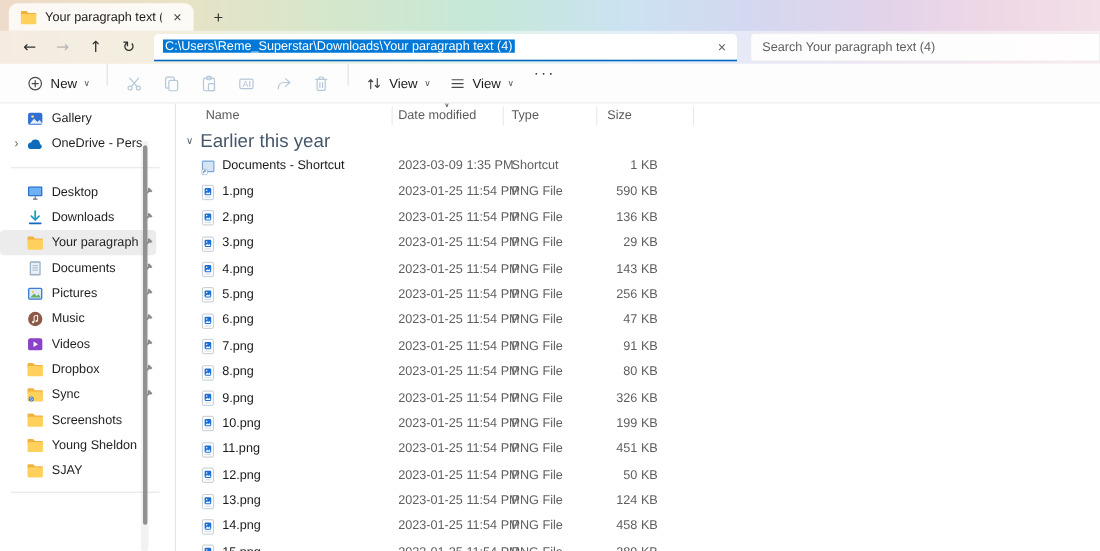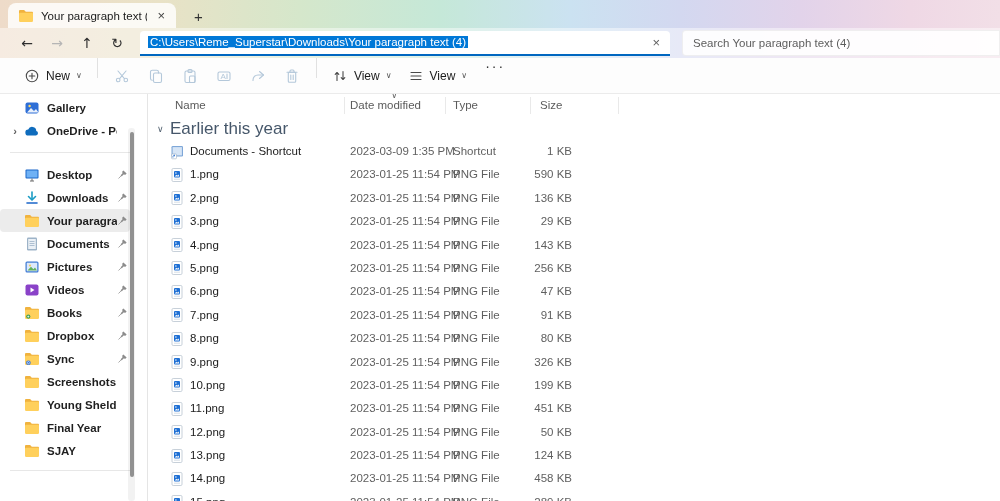--- a/index.html
+++ b/index.html
@@ -45,22 +45,22 @@
   .tb-btn.disabled .tb-ico line { stroke:#b4c8da; }
   .tb-btn.disabled .tb-ico text { fill:#b4c8da; }
   .tb-ico text { fill:#494949; font-size:8px; font-family:"Liberation Sans",sans-serif; stroke:none; }
   .tb-chev { font-size:8px; color:#555; font-family:"DejaVu Sans",sans-serif; }
   .tb-div { width:1px; height:20px; background:#e1e1e1; margin:0 7px; }
   .tb-icon-btn { padding:5px 9px; }
   .tb-more { font-size:14px; letter-spacing:2px; color:#333; padding:0 10px 6px; }
 
   
   .main { display:flex; height:407px; }
-  .sidebar { position:relative; width:148px; border-right:1px solid #e5e5e5;
-    padding-top:2px; overflow:hidden; flex:none;font-weight:bold; }
+  .sidebar { position:relative; width:160px; border-right:1px solid #e5e5e5;
+    padding-top:2px; overflow:hidden; flex:none; }
   .nav-item { display:flex; align-items:center; height:23px; padding-left:6px; margin-right:17px; }
   .nav-item[data-state="selected"] { background:#ececec; border-radius:4px; }
   .nav-chev { width:18px; font-size:11px; color:#5f5f5f; text-align:center; }
   .nav-ico { width:16px; height:16px; flex:none; }
   .nav-label { flex:1; font-size:11.5px; color:#1f1f1f; margin-left:7px;
     white-space:nowrap; overflow:hidden; }
   .pin { width:11px; height:11px; flex:none; margin-right:2px; }
   .pin[data-pin="false"] { visibility:hidden; }
   .side-sep { height:1px; background:#e7e7e7; margin:10px 14px 10px 10px; }
   .side-sep.bottom { margin-top:8px; }
@@ -79,21 +79,21 @@
 
   .group-header { display:flex; align-items:center; height:22px; padding-left:9px; }
   .group-chev { font-size:9px; color:#51606f; font-family:"DejaVu Sans",sans-serif; width:13px; }
   .group-label { font-size:17px; color:#46576a; }
 
   .fr { position:relative; height:23.4px;text-decoration:underline; }
   .fr .fic { position:absolute; left:21px; top:3.5px; width:16px; height:16px; }
   .fr .nm { position:absolute; left:42px; top:5px; font-size:11.5px; color:#1b1b1b; }
   .fr .dt { position:absolute; left:202px; top:5px; font-size:11.5px; color:#5f5f5f; }
   .fr .ty { position:absolute; left:305px; top:5px; font-size:11.5px; color:#5f5f5f; }
-  .fr .sz { position:absolute; left:316px; width:108px; top:5px; text-align:right;
+  .fr .sz { position:absolute; left:330px; width:108px; top:5px; text-align:right;
     font-size:11.5px; color:#5f5f5f; }
   .defs { position:absolute; width:0; height:0; overflow:hidden; }
 </style>
 </head>
 <body>
 
 <svg class="defs" xmlns="http://www.w3.org/2000/svg">
   <symbol id="i-folder" viewBox="0 0 16 16">
     <path fill="#f0b23e" d="M1 3.2C1 2.5 1.5 2 2.2 2h3.9l1.7 1.8h6c.7 0 1.2.5 1.2 1.2V6H1z"></path>
     <rect x="1" y="4.8" width="14" height="9.2" rx="1.2" fill="#ffd05c"></rect>
@@ -343,42 +343,42 @@
             <span class="nav-chev"></span>
             <svg class="nav-ico">
               <use href="#i-pictures"></use>
             </svg>
             <span class="nav-label">Pictures</span>
             <svg class="pin" viewBox="0 0 16 16" data-pin="true">
               <use href="#i-pin"></use>
             </svg>
           </div>
 
+          <div class="nav-item" data-state="">
+            <span class="nav-chev"></span>
+            <svg class="nav-ico">
+              <use href="#i-music"></use>
+            </svg>
+            <span class="nav-label">Music</span>
+            <svg class="pin" viewBox="0 0 16 16" data-pin="true">
+              <use href="#i-pin"></use>
+            </svg>
+          </div>
 
           <div class="nav-item" data-state="">
             <span class="nav-chev"></span>
             <svg class="nav-ico">
               <use href="#i-videos"></use>
             </svg>
             <span class="nav-label">Videos</span>
             <svg class="pin" viewBox="0 0 16 16" data-pin="true">
               <use href="#i-pin"></use>
             </svg>
           </div>
 
-          <div class="nav-item" data-state="">
-            <span class="nav-chev"></span>
-            <svg class="nav-ico">
-              <use href="#i-books"></use>
-            </svg>
-            <span class="nav-label">Books</span>
-            <svg class="pin" viewBox="0 0 16 16" data-pin="true">
-              <use href="#i-pin"></use>
-            </svg>
-          </div>
 
           <div class="nav-item" data-state="">
             <span class="nav-chev"></span>
             <svg class="nav-ico">
               <use href="#i-folder"></use>
             </svg>
             <span class="nav-label">Dropbox</span>
             <svg class="pin" viewBox="0 0 16 16" data-pin="true">
               <use href="#i-pin"></use>
             </svg>
@@ -410,30 +410,20 @@
             <span class="nav-chev"></span>
             <svg class="nav-ico">
               <use href="#i-folder"></use>
             </svg>
             <span class="nav-label">Young Sheldon</span>
             <svg class="pin" viewBox="0 0 16 16" data-pin="false">
               <use href="#i-pin"></use>
             </svg>
           </div>
 
-          <div class="nav-item" data-state="">
-            <span class="nav-chev"></span>
-            <svg class="nav-ico">
-              <use href="#i-folder"></use>
-            </svg>
-            <span class="nav-label">Final Year</span>
-            <svg class="pin" viewBox="0 0 16 16" data-pin="false">
-              <use href="#i-pin"></use>
-            </svg>
-          </div>
 
           <div class="nav-item" data-state="">
             <span class="nav-chev"></span>
             <svg class="nav-ico">
               <use href="#i-folder"></use>
             </svg>
             <span class="nav-label">SJAY</span>
             <svg class="pin" viewBox="0 0 16 16" data-pin="false">
               <use href="#i-pin"></use>
             </svg>

